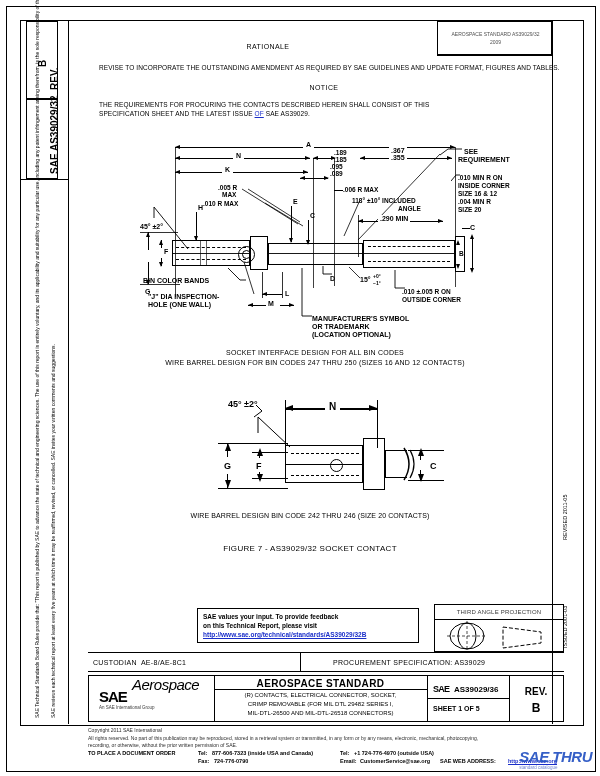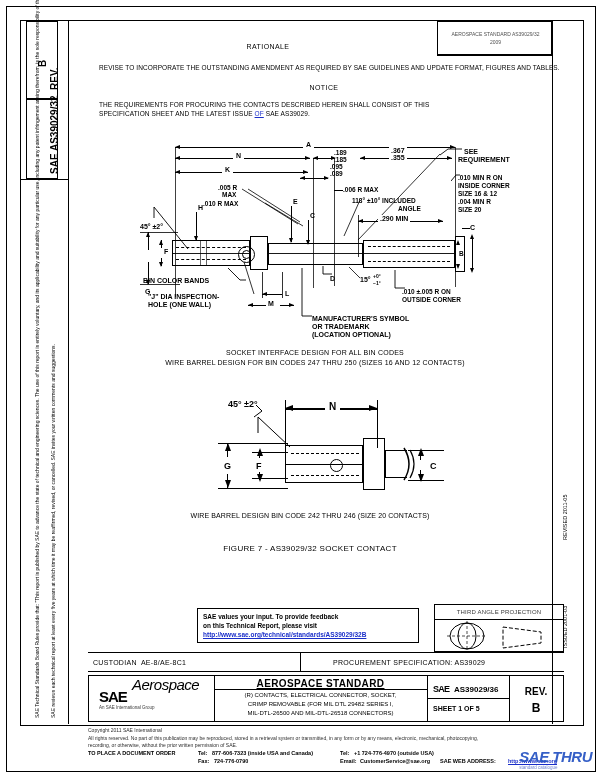--- a/index.html
+++ b/index.html
@@ -396,21 +396,21 @@
     <div class="ln v" style="left:125px;top:0;height:45px;"></div>
     <div class="ln v" style="left:338px;top:0;height:45px;"></div>
     <div class="ln v" style="left:420px;top:0;height:45px;"></div>
     <div class="ln h" style="left:125px;top:13px;width:213px;"></div>
     <div class="ln h" style="left:338px;top:22px;width:82px;"></div>
 
     <div class="txt" style="left:10px;top:12px;font-size:15px;font-weight:bold;letter-spacing:-1px;">SAE</div>
     <div class="txt" style="left:43px;top:0;font-size:15px;font-style:italic;letter-spacing:-0.5px;">Aerospace</div>
     <div class="txt" style="left:10px;top:29px;font-size:4.5px;opacity:.8;">An SAE International Group</div>
 
-    <div class="txt t10 b c" style="left:125px;top:2px;width:213px;letter-spacing:.4px;text-decoration:underline;">AEROSPACE STANDARD</div>
+    <div class="txt t10 b c" style="left:125px;top:2px;width:213px;letter-spacing:.4px;">AEROSPACE STANDARD</div>
     <div class="txt t6 c" style="left:127px;top:16px;width:209px;">(R) CONTACTS, ELECTRICAL CONNECTOR, SOCKET,</div>
     <div class="txt t6 c" style="left:127px;top:25px;width:209px;">CRIMP REMOVABLE (FOR MIL DTL 29482 SERIES I,</div>
     <div class="txt t6 c" style="left:127px;top:34px;width:209px;">MIL-DTL-26500 AND MIL-DTL-26518 CONNECTORS)</div>
 
     <div class="txt t9 b" style="left:344px;top:8px;letter-spacing:-0.8px;">SAE</div>
     <div class="txt t8 b" style="left:365px;top:9px;">AS39029/36</div>
     <div class="txt t7 b" style="left:344px;top:29px;">SHEET 1 OF 5</div>
 
     <div class="txt t10 b c" style="left:420px;top:10px;width:54px;">REV.</div>
     <div class="txt t12 b c" style="left:420px;top:25px;width:54px;">B</div>

